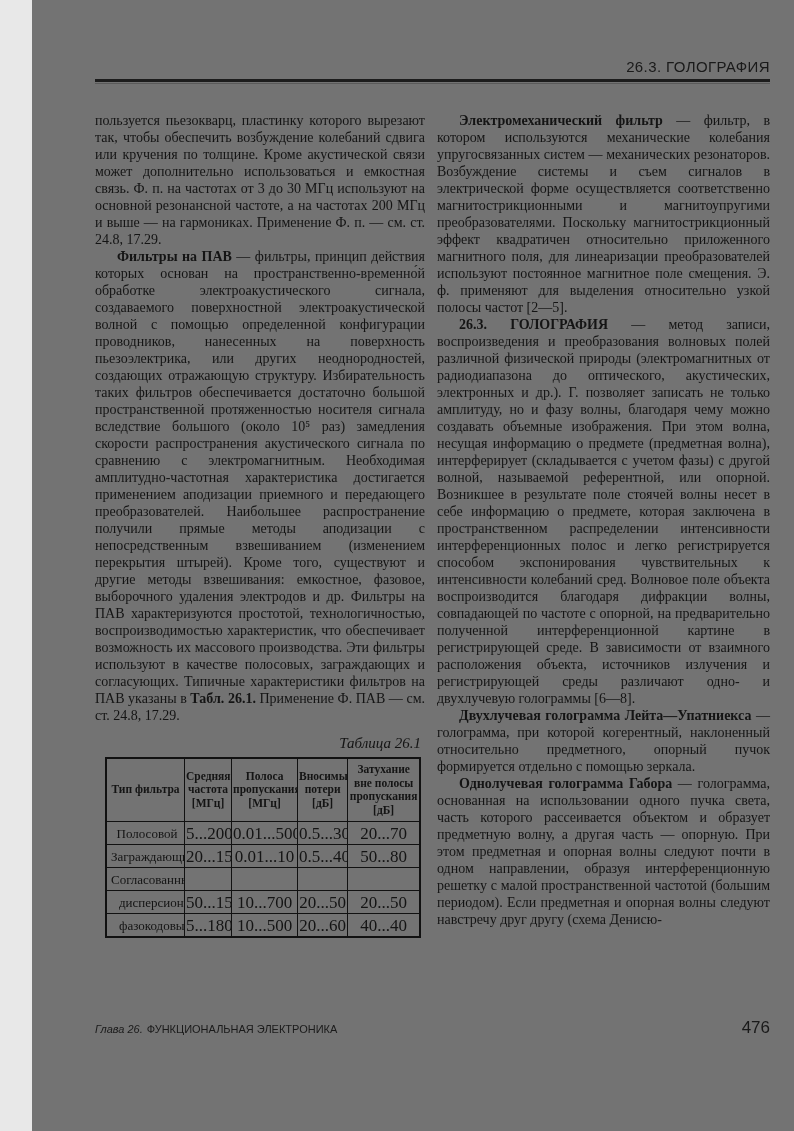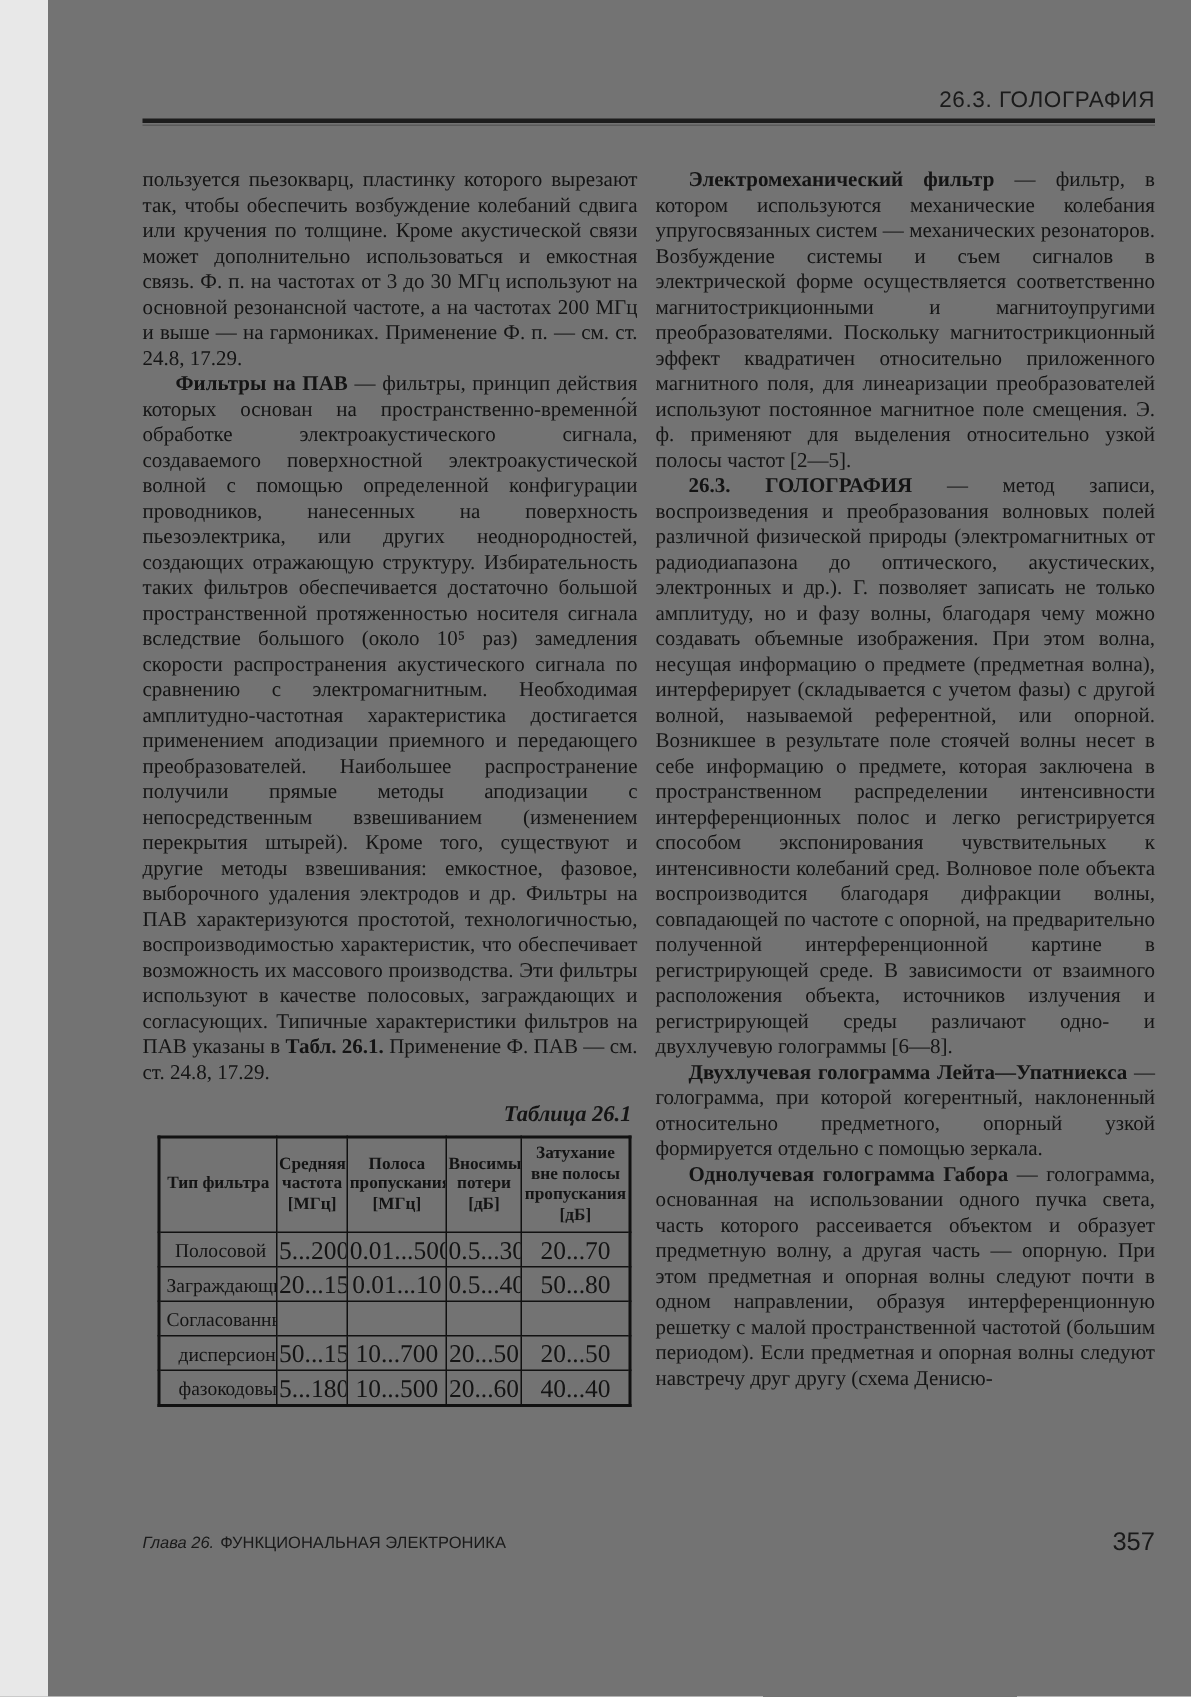--- a/index.html
+++ b/index.html
@@ -19,21 +19,21 @@
   .columns { position:absolute; left:63px; top:112px; width:675px; display:flex; }
   .col { font-size:14px; line-height:17px; text-align:justify; }
   .col-left  { width:330px; margin-right:12px; }
   .col-right { width:333px; }
   .para { margin:0; }
   .para.lead { text-indent:22px; }
   .para b { font-weight:bold; }
   
   .tbl-caption {
     margin:11px 4px 5px 0; text-align:right;
-    font-weight:bold; font-style:italic; font-size:15px; text-indent:0;
+    font-weight:normal; font-style:italic; font-size:15px; text-indent:0;
   }
   .spec-table {
     border-collapse:collapse; margin-left:10px; width:316px;
     border:2px solid #111; table-layout:fixed;
   }
   .spec-table th, .spec-table td { border:1px solid #111; overflow:hidden; }
   .spec-table th {
     font-weight:bold; font-size:11.5px; line-height:13.5px;
     text-align:center; vertical-align:middle; height:58px; padding:2px 1px;
   }
@@ -126,25 +126,25 @@
           </tr>
         </tbody>
       </table>
     </div>
 
     <div class="col col-right">
       <p class="para lead"><b>Электромеханический фильтр</b><span> — фильтр, в котором используются механические колебания упругосвязанных систем — механических резонаторов. Возбуждение системы и съем сигналов в электрической форме осуществляется соответственно магнитострикционными и магнитоупругими преобразователями. Поскольку магнитострикционный эффект квадратичен относительно приложенного магнитного поля, для линеаризации преобразователей используют постоянное магнитное поле смещения. Э. ф. применяют для выделения относительно узкой полосы частот [2—5].</span></p>
 
       <p class="para lead"><b>26.3. ГОЛОГРАФИЯ</b><span> — метод записи, воспроизведения и преобразования волновых полей различной физической природы (электромагнитных от радиодиапазона до оптического, акустических, электронных и др.). Г. позволяет записать не только амплитуду, но и фазу волны, благодаря чему можно создавать объемные изображения. При этом волна, несущая информацию о предмете (предметная волна), интерферирует (складывается с учетом фазы) с другой волной, называемой референтной, или опорной. Возникшее в результате поле стоячей волны несет в себе информацию о предмете, которая заключена в пространственном распределении интенсивности интерференционных полос и легко регистрируется способом экспонирования чувствительных к интенсивности колебаний сред. Волновое поле объекта воспроизводится благодаря дифракции волны, совпадающей по частоте с опорной, на предварительно полученной интерференционной картине в регистрирующей среде. В зависимости от взаимного расположения объекта, источников излучения и регистрирующей среды различают одно- и двухлучевую голограммы [6—8].</span></p>
 
-      <p class="para lead"><b>Двухлучевая голограмма Лейта—Упатниекса</b><span> — голограмма, при которой когерентный, наклоненный относительно предметного, опорный узкой формируется отдельно с помощью зеркала.</span></p>
+      <p class="para lead"><b>Двухлучевая голограмма Лейта—Упатниекса</b><span> — голограмма, при которой когерентный, наклоненный относительно предметного, опорный пучок формируется отдельно с помощью зеркала.</span></p>
 
       <p class="para lead"><b>Однолучевая голограмма Габора</b><span> — голограмма, основанная на использовании одного пучка света, часть которого рассеивается объектом и образует предметную волну, а другая часть — опорную. При этом предметная и опорная волны следуют почти в одном направлении, образуя интерференционную решетку с малой пространственной частотой (большим периодом). Если предметная и опорная волны следуют навстречу друг другу (схема Денисю-</span></p>
     </div>
 
   </div>
 
   <div class="footer">
     <div class="footer-left"><i>Глава 26.</i><span class="ft">ФУНКЦИОНАЛЬНАЯ ЭЛЕКТРОНИКА</span></div>
-    <div class="page-number">357</div>
+    <div class="page-number">476</div>
   </div>
 
 </div>
 
 </body></html>

